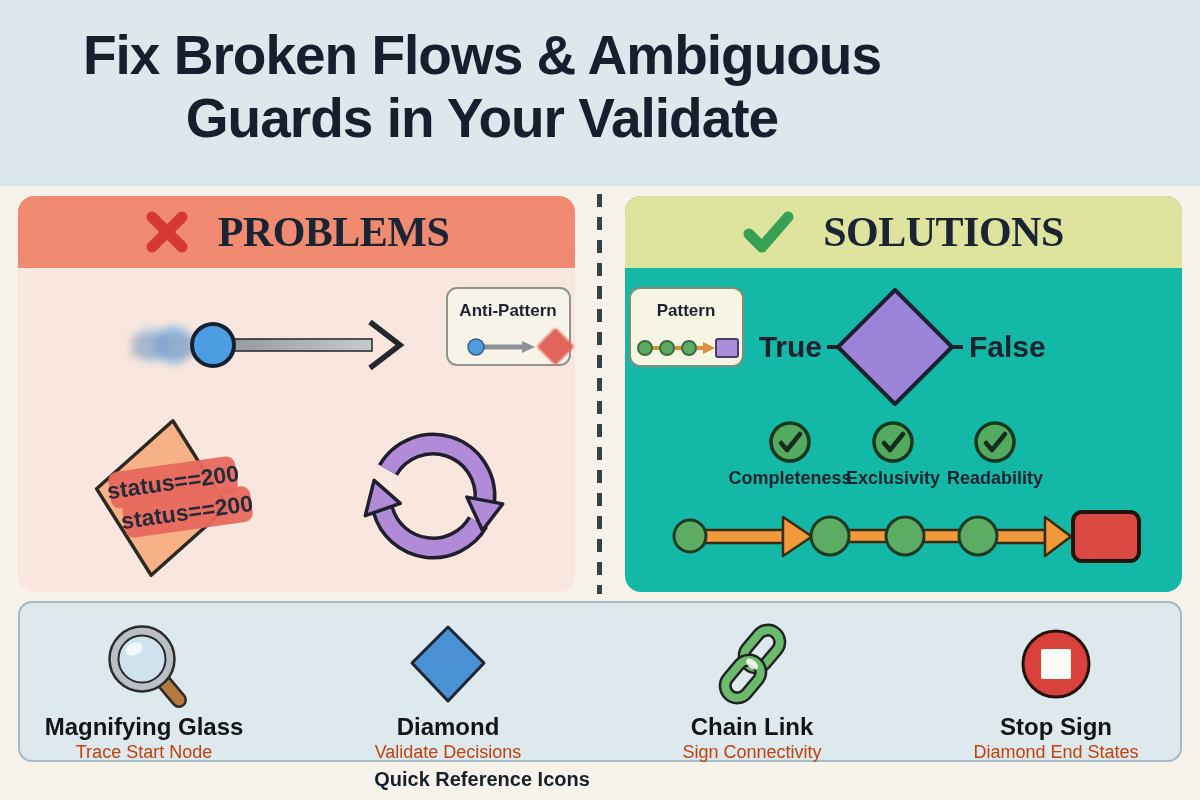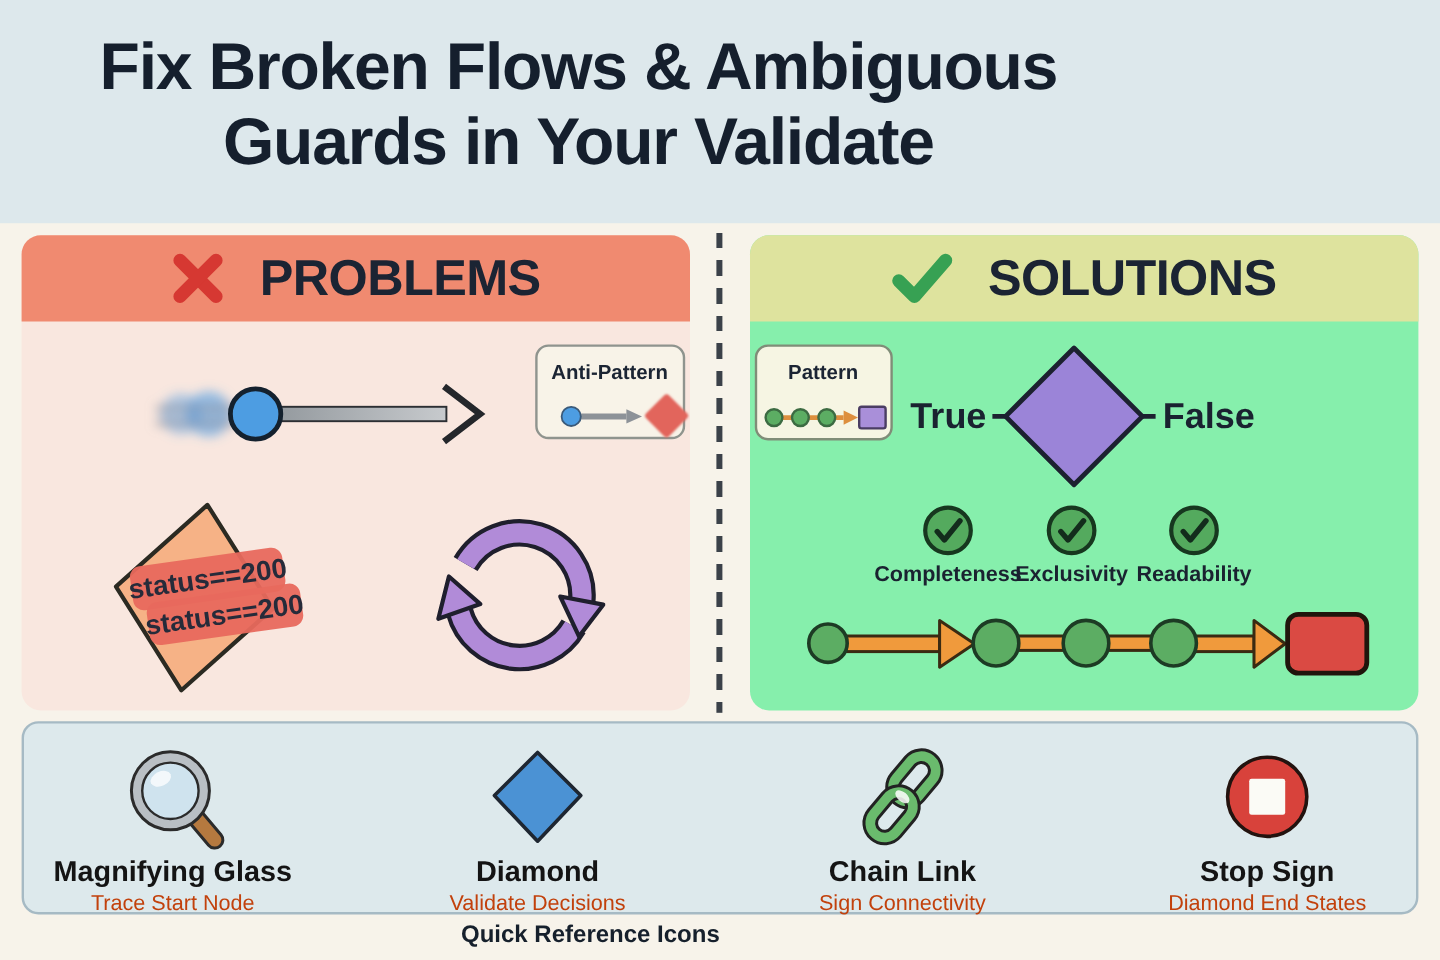--- a/index.html
+++ b/index.html
@@ -5,40 +5,40 @@
   html,body{margin:0;padding:0;background:#f7f3ea;}
   .canvas{position:relative;width:1200px;height:800px;overflow:hidden;
     font-family:"Liberation Sans","DejaVu Sans",sans-serif;background:#f7f3ea;}
   
   .top-band{position:absolute;left:0;top:0;width:1200px;height:186px;background:#dde8ec;}
   .title{position:absolute;left:0;top:24px;width:964px;text-align:center;
     font-size:55px;font-weight:800;letter-spacing:-1px;line-height:1.14;color:#151f2d;}
   
   .panel{position:absolute;top:196px;width:557px;height:396px;border-radius:16px;}
   .panel.problems{left:18px;background:#f9e7df;}
-  .panel.solutions{left:625px;background:#86efac;}
+  .panel.solutions{left:625px;background:#14b8a6;}
   .panel-header{position:absolute;left:0;top:0;width:100%;height:72px;border-radius:16px 16px 0 0;
-    display:flex;align-items:center;justify-content:center;gap:28px;}
+    display:flex;align-items:center;justify-content:center;gap:28px;font-family:Liberation Serif, serif;}
   .problems .panel-header{background:#f08a70;}
   .solutions .panel-header{background:#dee39e;}
   .panel-header h2{margin:0;font-size:42px;font-weight:800;letter-spacing:-.5px;color:#1b2433;}
   .panel-body{position:absolute;left:0;top:72px;width:557px;height:324px;}
   .panel-body svg{display:block;}
   
   .divider{position:absolute;left:597px;top:194px;width:5px;height:400px;
     background:repeating-linear-gradient(180deg,#3b4149 0 13px,transparent 13px 23px);}
   
   .ref-strip{position:absolute;left:18px;top:601px;width:1164px;height:161px;
     background:#dde9ec;border:2px solid #a6bac4;border-radius:14px;box-sizing:border-box;
     display:flex;align-items:flex-start;justify-content:space-between;padding:18px 10px 0 10px;}
   .ref-item{width:20%;display:flex;flex-direction:column;align-items:center;}
   .ref-item svg{display:block;}
   .ref-name{font-size:24px;font-weight:800;color:#141414;margin-top:-2px;}
   .ref-tip{font-size:18px;font-weight:500;color:#c2410c;margin-top:1px;}
-  .caption{position:absolute;left:18px;top:768px;width:948px;text-align:center;
+  .caption{position:absolute;left:8px;top:768px;width:948px;text-align:center;
     font-size:20px;font-weight:800;color:#16202c;}
 </style>
 </head>
 <body>
 
 <div class="canvas">
 
   <div class="top-band"></div>
   <div class="title">
     <div>Fix Broken Flows &amp; Ambiguous</div>

